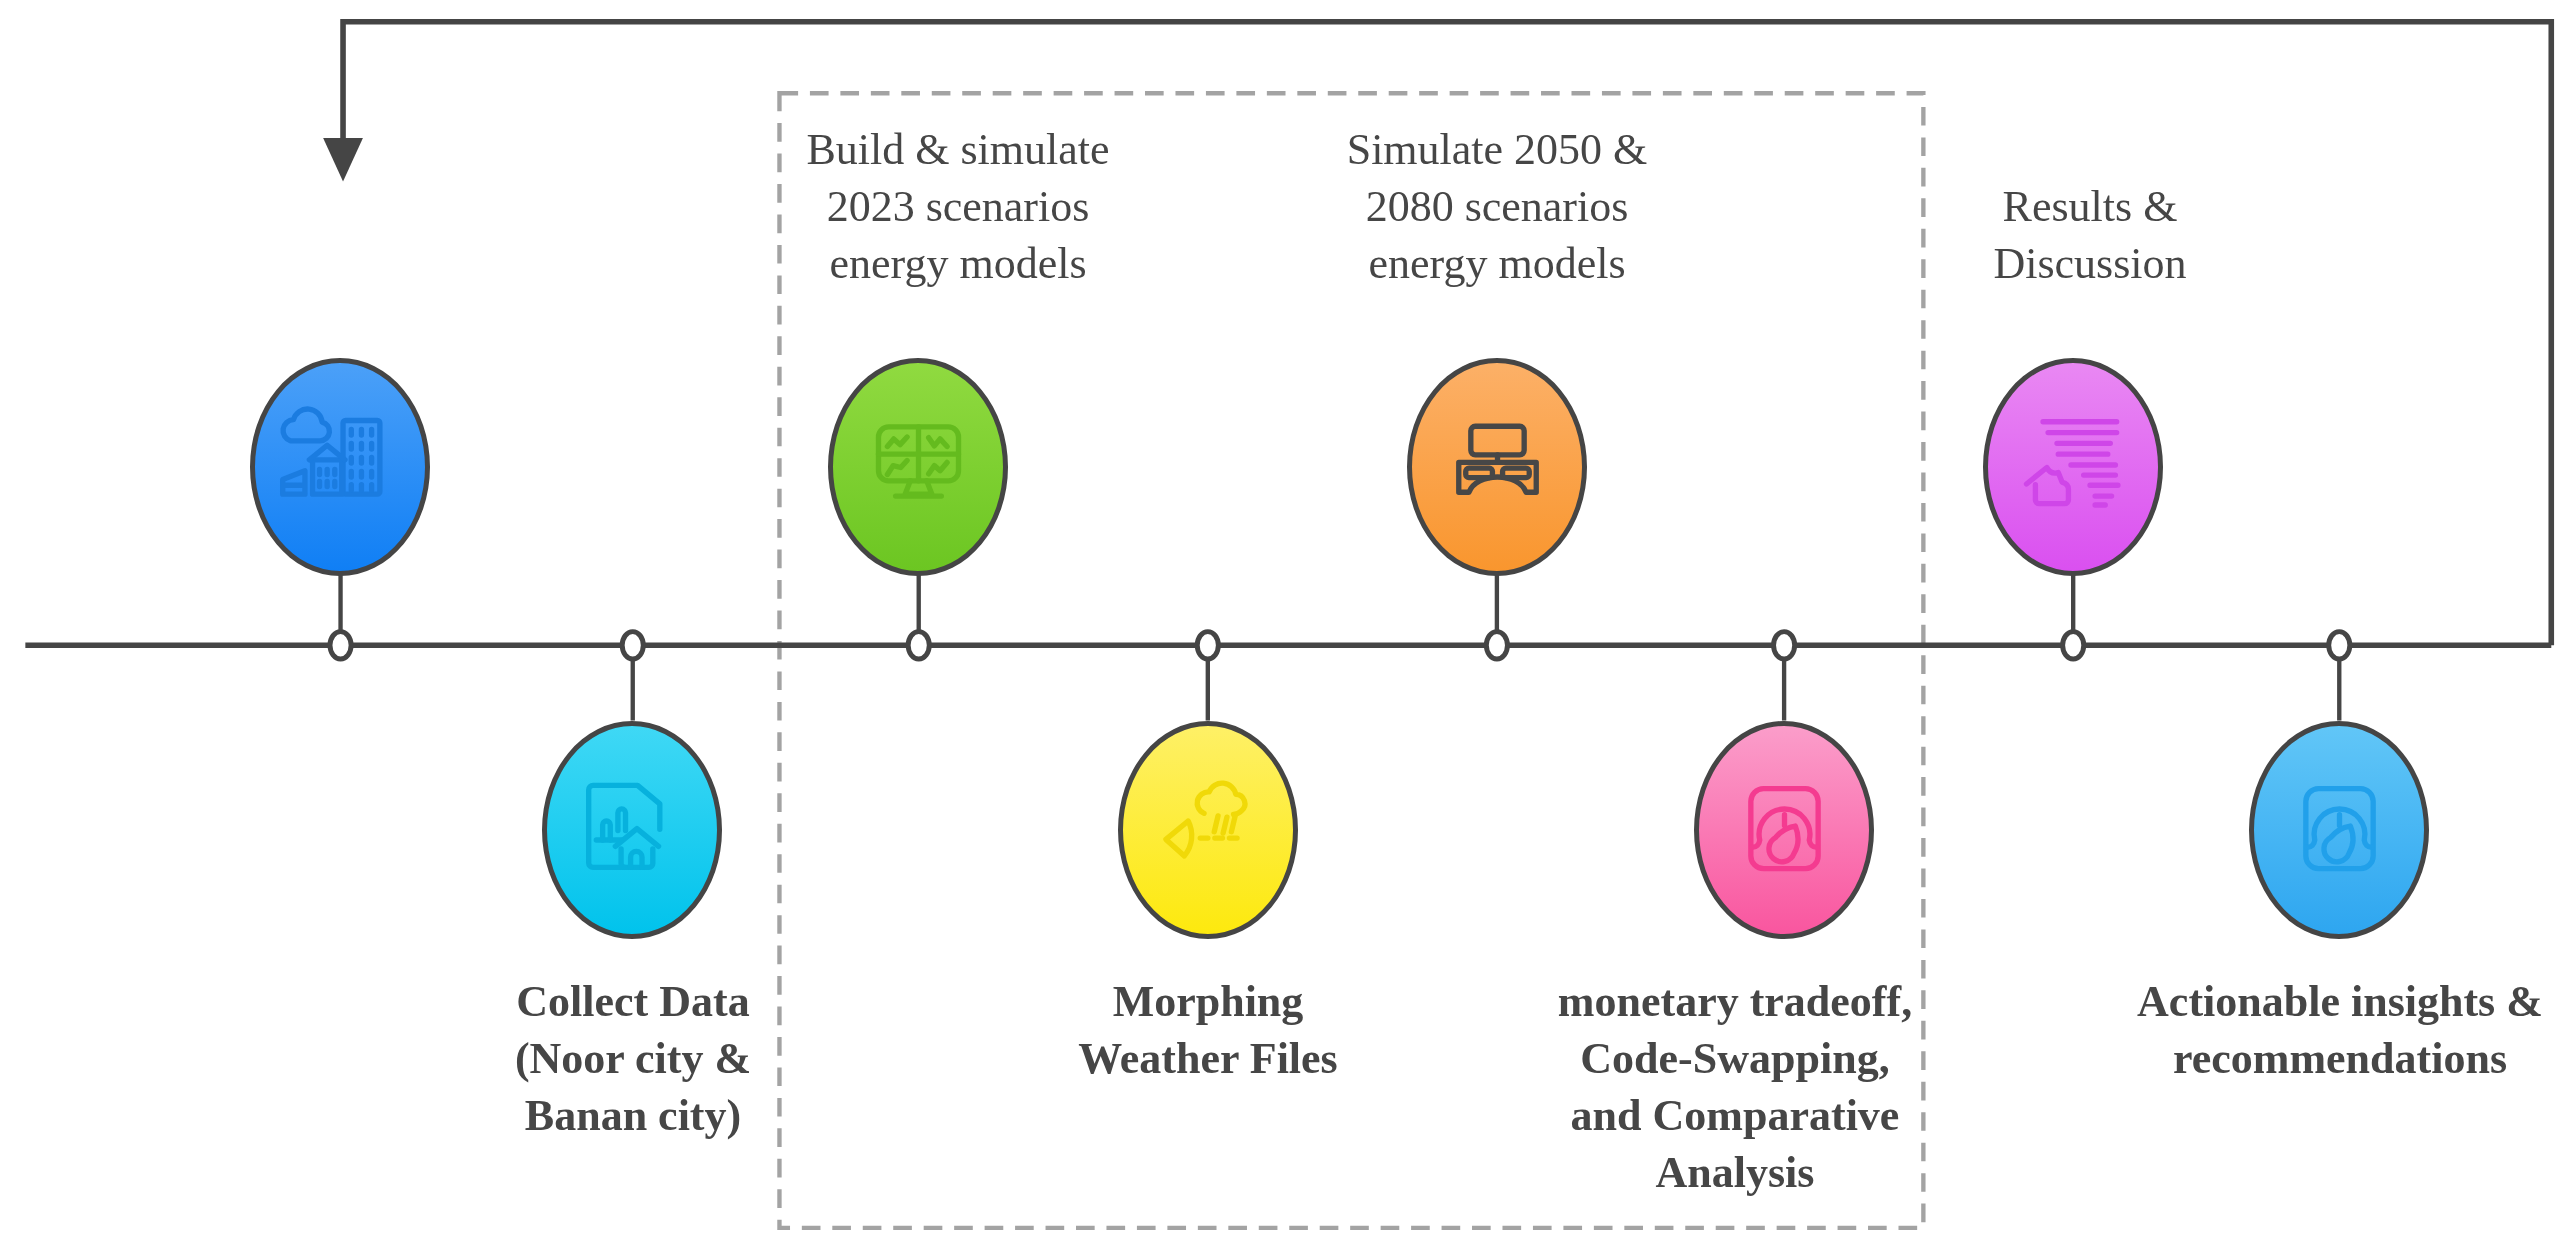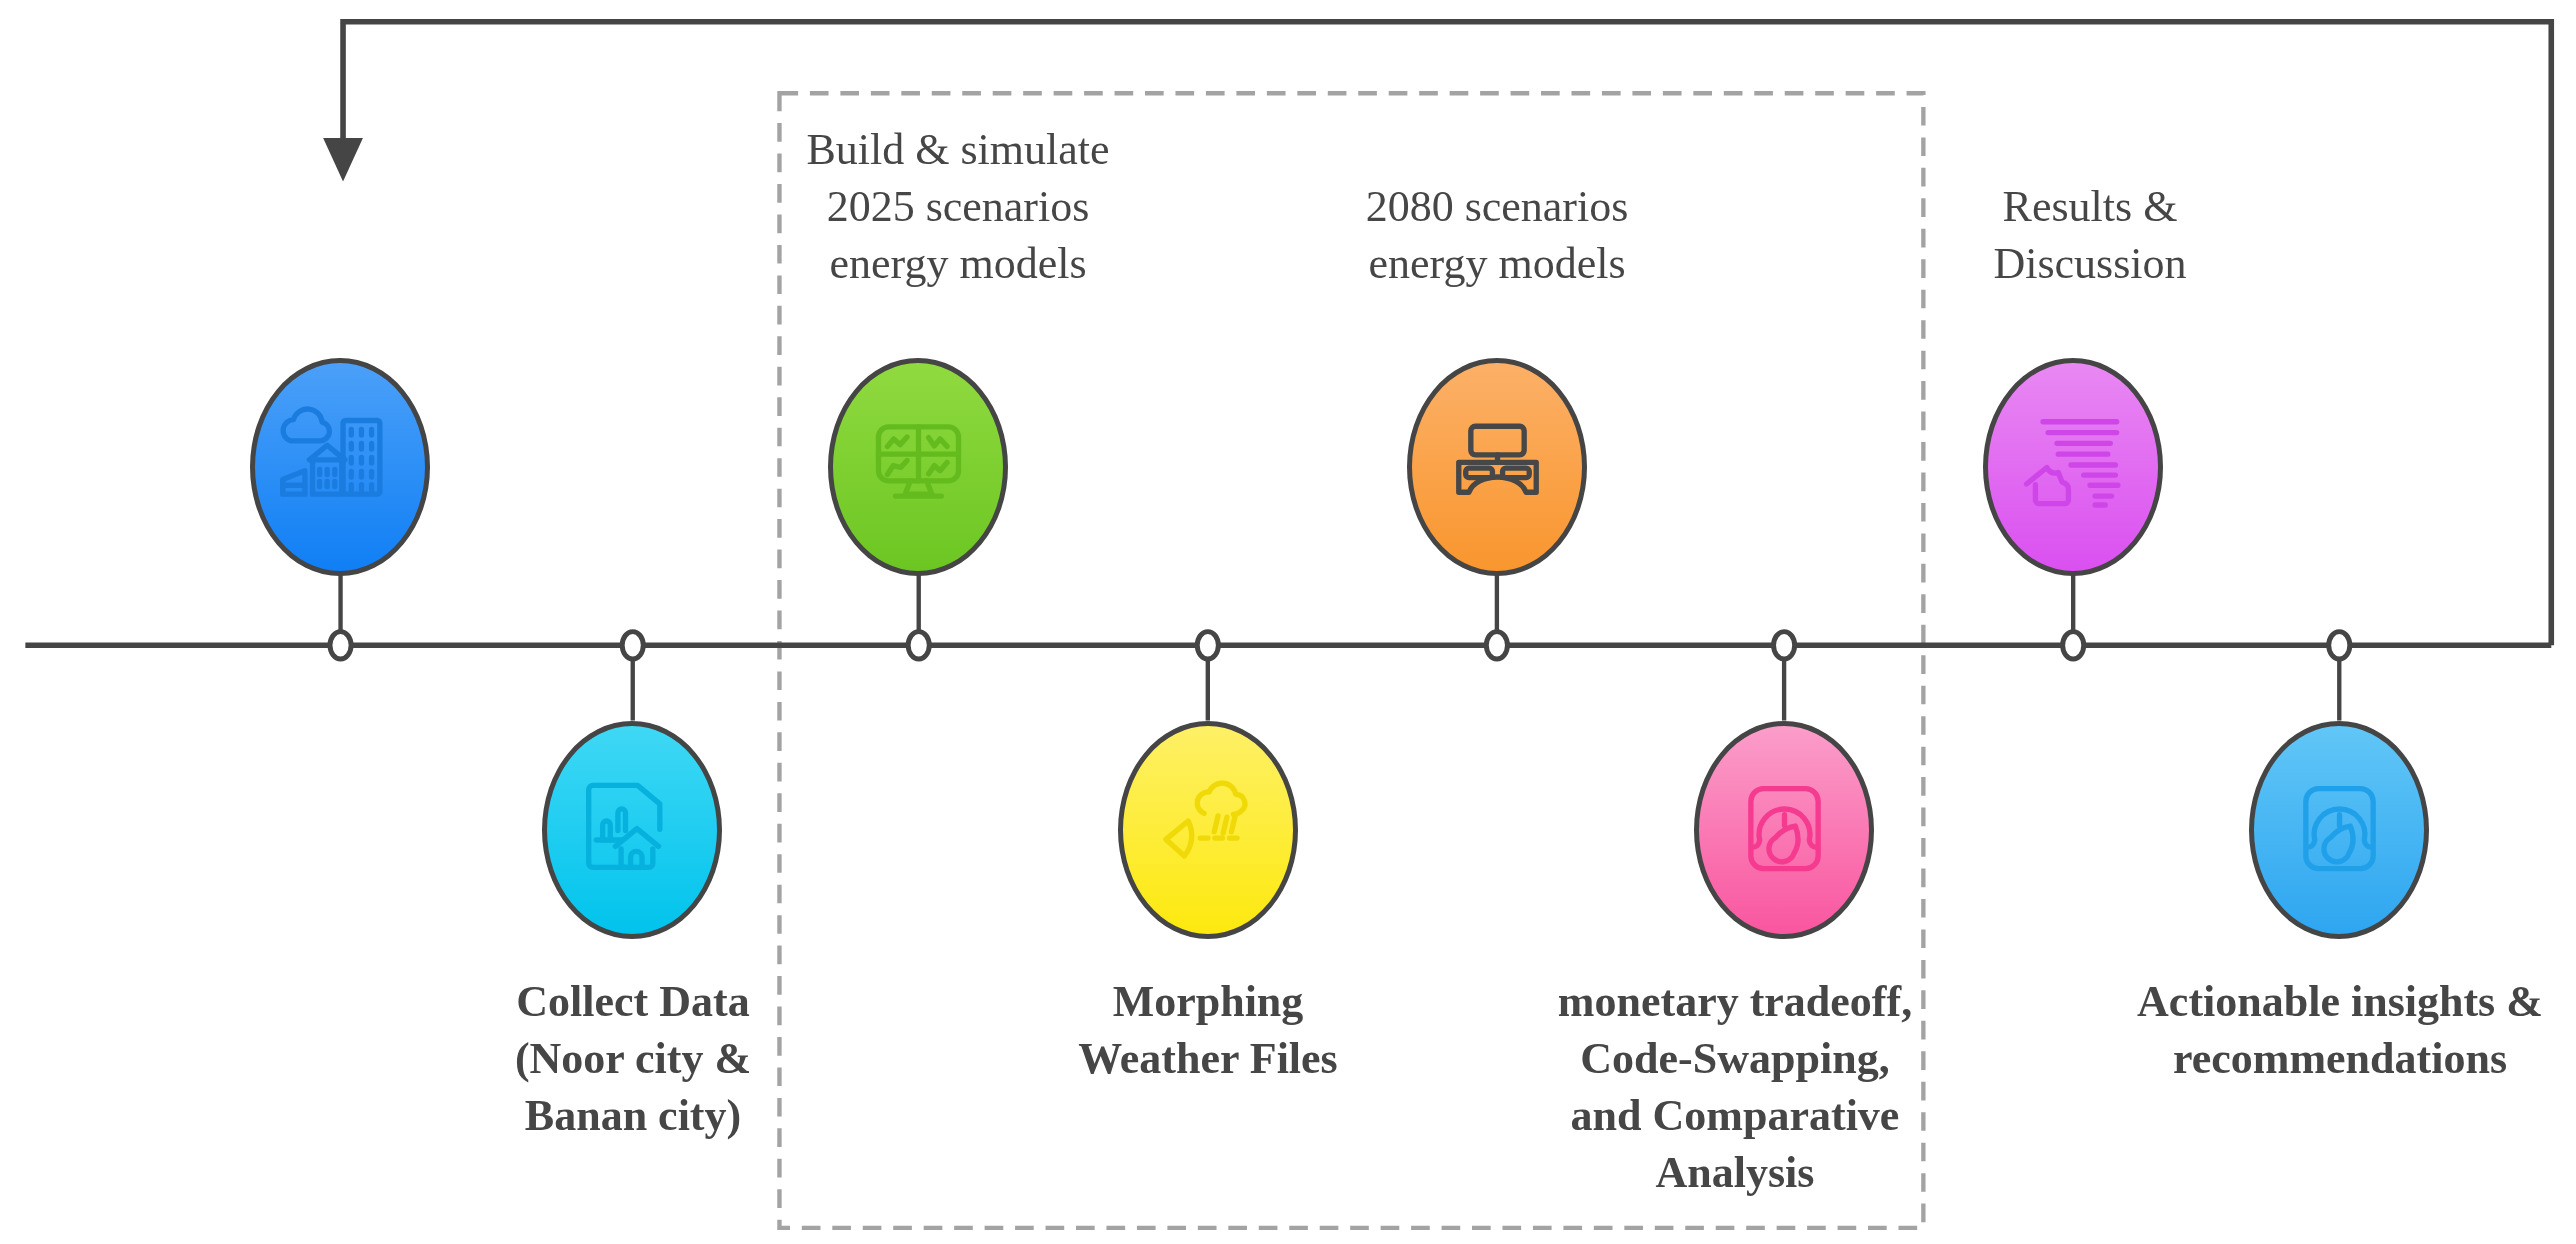--- a/index.html
+++ b/index.html
@@ -101,21 +101,21 @@
       <path d="M25.5 33.5 L30.5 27.5 L35.5 32 L41 26"></path>
       <path d="M58 26.5 L62.5 33 L67 27.5 L72.5 33.5"></path>
       <path d="M25.5 55.5 L30 48.5 L36 50 L41 44.5"></path>
       <path d="M58 55 L62.5 48.5 L67 52.5 L72.5 46"></path>
       <path d="M43.5 60.5 L39.5 71 H60.5 L56.5 60.5"></path>
       <path d="M32 72.5 H68"></path>
     </svg>
   </div>
   <div class="label above-label" style="left:678px">
     <div>Build &amp; simulate</div>
-    <div>2025 scenarios</div>
+    <div>2023 scenarios</div>
     <div>energy models</div>
   </div>
 
   <div class="bubble below" style="left: 1118px; --c1: #fef066; --c2: #fde90e; --ic: #f0d908;">
     <svg viewBox="0 0 100 100" stroke-width="4.2">
       <path d="M46.5 36.5 a8.8 8.8 0 0 1 4 -16.9 A11 11 0 0 1 71.5 21.5 a7.3 7.3 0 0 1 4.4 13 c-1.7 1.7 -3.9 2.7 -6.2 2.9"></path>
       <path d="M57.5 38.5 L54.5 51 M64.5 39.5 L61.5 52 M71 38.5 L68 51"></path>
       <path d="M34 42.5 L16.5 57 L31 70 A25 25 0 0 0 34 42.5 Z"></path>
       <path d="M43.5 56 H77" stroke-dasharray="6 5.5"></path>
     </svg>
@@ -128,20 +128,21 @@
   <div class="bubble above" style="left: 1407px; --c1: #fcb067; --c2: #f9962e; --ic: #474747;">
     <svg viewBox="0 0 100 100" stroke-width="4.2">
       <rect x="29" y="17.5" width="42" height="22.5" rx="3.5"></rect>
       <path d="M50 40 V46"></path>
       <path d="M19.5 46 H80.5 V69.5 H72.5 C69.5 61.5 60 57.5 50 57.5 C40 57.5 30.5 61.5 27.5 69.5 H19.5 Z"></path>
       <rect x="25" y="50.5" width="21" height="7.5" rx="2.5"></rect>
       <rect x="54" y="50.5" width="21" height="7.5" rx="2.5"></rect>
     </svg>
   </div>
   <div class="label above-label" style="left:1217px">
+    <div>Simulate 2050 &amp;</div>
     <div>2080 scenarios</div>
     <div>energy models</div>
   </div>
 
   <div class="bubble below" style="left: 1694px; --c1: #fb9dca; --c2: #f9569f; --ic: #f43b90;">
     <svg viewBox="0 0 100 100" stroke-width="4.2">
       <rect x="23.5" y="17" width="53" height="63" rx="10"></rect>
       <path d="M24.5 63 C28 63.5 30 61 30.5 57.5 A20 20 0 1 1 69.5 57.5 C70 61 72 63.5 75.5 63"></path>
       <path d="M50 37.5 V46"></path>
       <path d="M58.5 46.5 C61.5 54 61.5 61.5 57.5 68 A10.2 10.2 0 1 1 43 55.5 C47 50.5 52.5 47.5 58.5 46.5 Z"></path>

